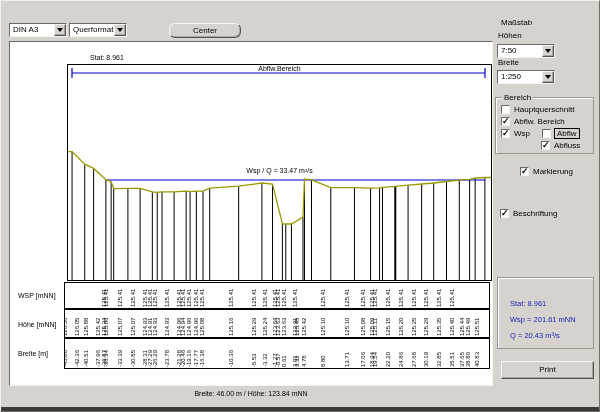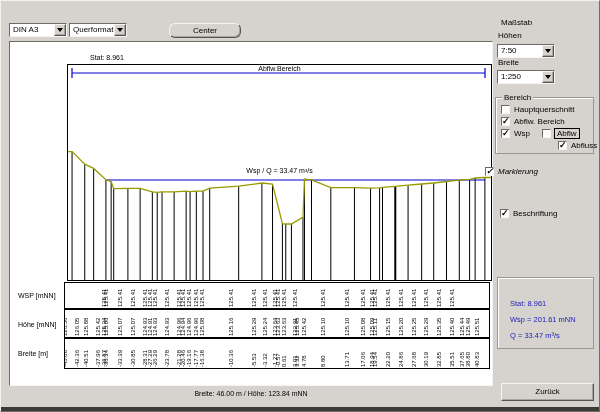--- a/index.html
+++ b/index.html
@@ -280,39 +280,39 @@
     <div class="cbrow" style="left:5px;top:19px;">
       <span class="checkbox on"></span>
       <span class="cblabel">Abflw. Bereich</span>
     </div>
     <div class="cbrow" style="left:5px;top:31px;">
       <span class="checkbox on"></span>
       <span class="cblabel">Wsp</span>
       <span class="checkbox" style="margin-left:12px;"></span>
       <span class="wertbox">Abflw</span>
     </div>
-    <div class="cbrow" style="left:22px;top:43px;padding-left:40px;">
+    <div class="cbrow" style="left:5px;top:43px;padding-left:40px;">
       <span class="checkbox on"></span>
       <span class="cblabel">Abfluss</span>
     </div>
   </div>
 
-  <div class="cbrow" style="left:484px;top:166px;font-style:italic;">
+  <div class="cbrow" style="left:519px;top:166px;">
     <span class="checkbox on"></span>
     <span class="cblabel">Markierung</span>
   </div>
   <div class="cbrow" style="left:499px;top:184px;margin-top:24px;">
     <span class="checkbox on"></span>
     <span class="cblabel">Beschriftung</span>
   </div>
 
   <div class="groupbox" style="left:496px;top:276px;width:97px;height:72px;">
     <div class="infoline" style="top:21px;">Stat: 8.961</div>
     <div class="infoline" style="top:37px;">Wsp = 201.61 mNN</div>
-    <div class="infoline" style="top:53px;">Q = 33.47 m³/s</div>
-  </div>
-
-  <button class="btn3d panelbtn" style="top:382px;">Zurück</button>
+    <div class="infoline" style="top:53px;">Q = 20.43 m³/s</div>
+  </div>
+
+  <button class="btn3d panelbtn" style="top:360px;">Print</button>
 
   <div class="statusbar">
     <span>Breite: 46.00 m / Höhe: 123.84 mNN</span>
   </div>
 </div>
 
 </body></html>

